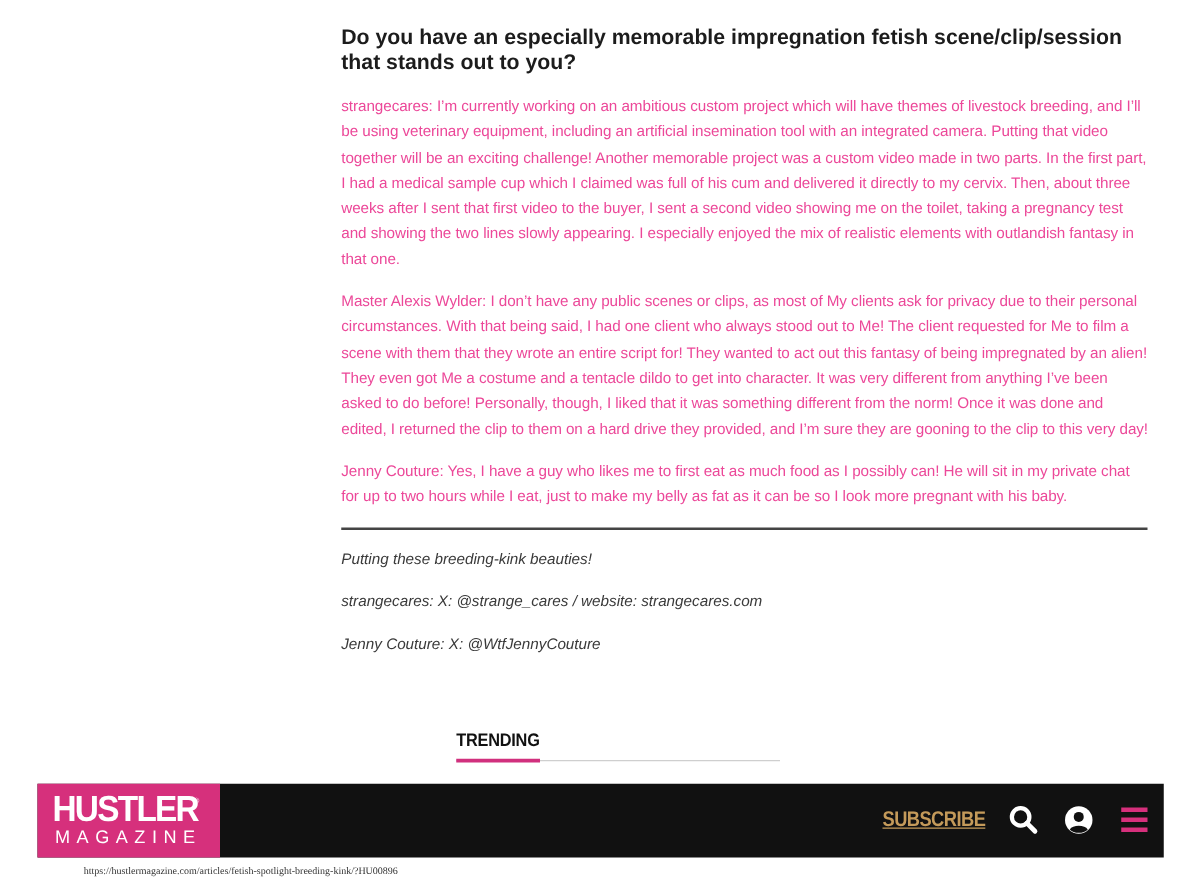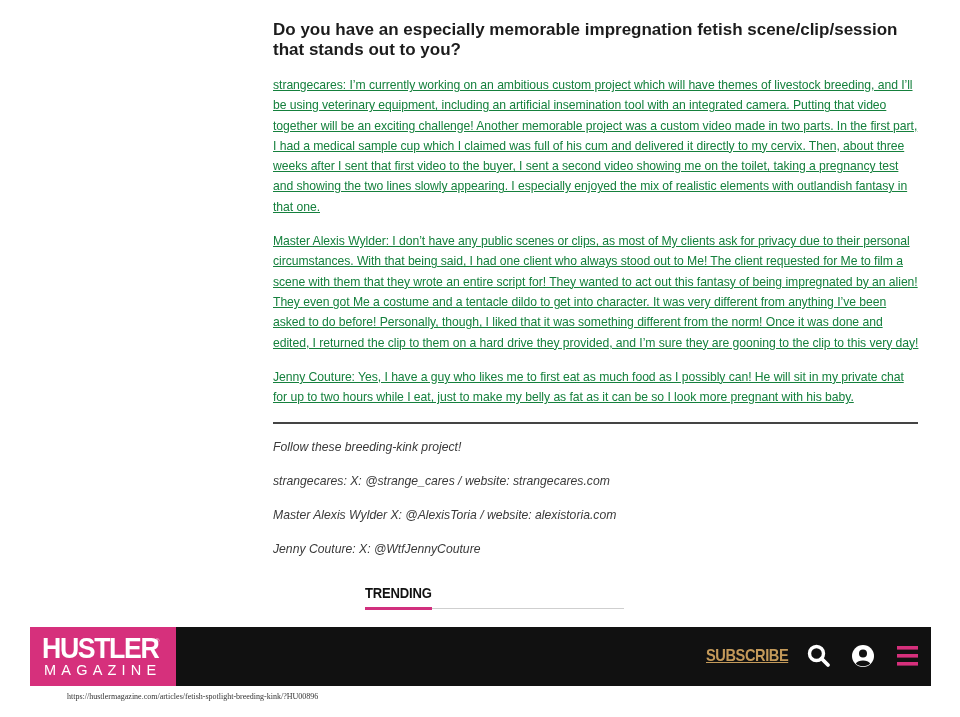--- a/index.html
+++ b/index.html
@@ -7,23 +7,22 @@
       width: 960px; height: 717px; position: relative; overflow: hidden;
       background: #ffffff; font-family: "Liberation Sans", sans-serif; color: #3a3a3a;
     }
     .article {
       position: absolute; left: 273px; top: 20px; width: 646px;
     }
     .question {
       font-size: 17px; font-weight: bold; color: #1c1c1c; margin: 0 0 15px 0; line-height: 20px;
     }
     .para {
-      font-size: 12.2px; line-height: 20.3px; color: #15803d; margin: 0 0 14px 0;
+      font-size: 12.2px; line-height: 20.3px; color: #ec4899; margin: 0 0 14px 0;
       letter-spacing: -0.05px;
-      text-decoration: underline;
     }
     .rule {
       position: absolute; left: 273px; top: 422px; width: 645px; height: 2px; background: #444;
     }
     .follow {
       position: absolute; left: 273px; top: 438px; width: 646px;
     }
     .follow p {
       font-style: italic; font-size: 12.2px; color: #3a3a3a; margin: 0; height: 34px; line-height: 18px;
     }
@@ -76,23 +75,22 @@
 <div class="article">
   <p class="question">Do you have an especially memorable impregnation fetish scene/clip/session that stands out to you?</p>
   <p class="para">strangecares: I’m currently working on an ambitious custom project which will have themes of livestock breeding, and I’ll be using veterinary equipment, including an artificial insemination tool with an integrated camera. Putting that video together will be an exciting challenge!  Another memorable project was a custom video made in two parts. In the first part, I had a medical sample cup which I claimed was full of his cum and delivered it directly to my cervix. Then, about three weeks after I sent that first video to the buyer, I sent a second video showing me on the toilet, taking a pregnancy test and showing the two lines slowly appearing. I especially enjoyed the mix of realistic elements with outlandish fantasy in that one.</p>
   <p class="para">Master Alexis Wylder: I don’t have any public scenes or clips, as most of My clients ask for privacy due to their personal circumstances. With that being said, I had one client who always stood out to Me! The client requested for Me to film a scene with them that they wrote an entire script for! They wanted to act out this fantasy of being impregnated by an alien! They even got Me a costume and a tentacle dildo to get into character. It was very different from anything I’ve been asked to do before! Personally, though, I liked that it was something different from the norm! Once it was done and edited, I returned the clip to them on a hard drive they provided, and I’m sure they are gooning to the clip to this very day!</p>
   <p class="para">Jenny Couture: Yes, I have a guy who likes me to first eat as much food as I possibly can! He will sit in my private chat for up to two hours while I eat, just to make my belly as fat as it can be so I look more pregnant with his baby.</p>
 </div>
 
 <div class="rule"></div>
 
 <div class="follow">
-  <p>Follow these breeding-kink project!</p>
+  <p>Putting these breeding-kink beauties!</p>
   <p>strangecares: X: @strange_cares / website: strangecares.com</p>
-  <p>Master Alexis Wylder X: @AlexisToria / website: alexistoria.com</p>
   <p>Jenny Couture: X: @WtfJennyCouture</p>
 </div>
 
 <div class="trending">
   <span class="trending-title">TRENDING</span>
   <div class="trending-bar">
     <div class="grey"></div>
     <div class="pink"></div>
   </div>
 </div>

